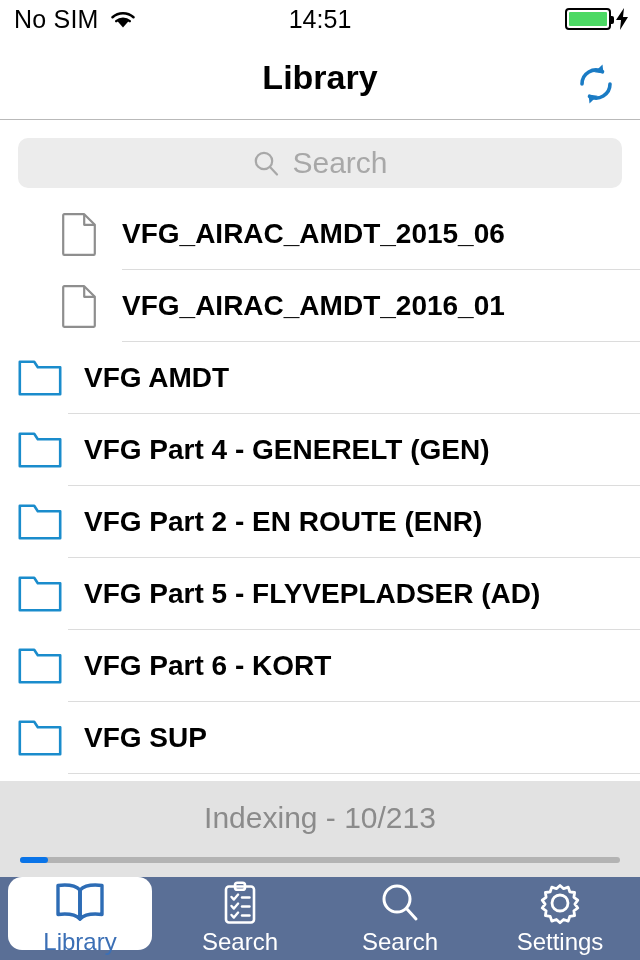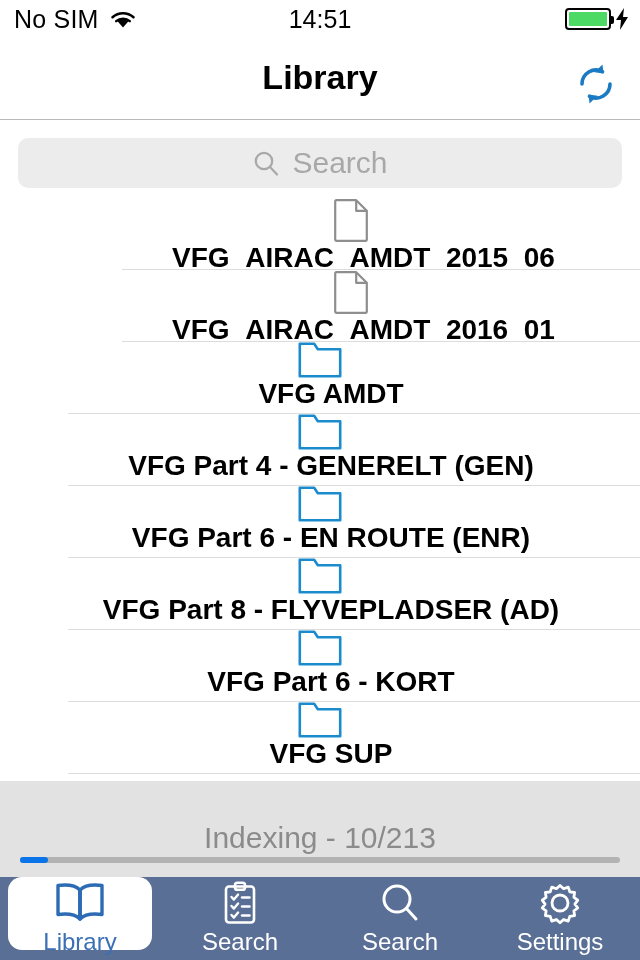--- a/index.html
+++ b/index.html
@@ -50,37 +50,37 @@
     background:#ececec; border-radius:10px;
     display:flex; align-items:center; justify-content:center; gap:12px;
     cursor:text;
   }
   .search-ph{ font-size:30px; color:#a8a8a8; }
 
   
   .list{ position:absolute; top:198px; left:0; width:640px; height:583px;
          background:#ffffff; overflow:hidden; }
   .row{ position:relative; height:72px; display:flex; align-items:center;
-        background:#fff; cursor:pointer;flex-direction:column; }
+        background:#fff; cursor:pointer; }
   .row.file{ padding-left:62px; }
-  .row.folder{ }
+  .row.folder{ padding-left:18px; }
   .row .sep{ position:absolute; bottom:0; height:1px; background:#dcdcdc; right:0; }
   .row.file .sep{ left:122px; }
   .row.folder .sep{ left:68px; }
   .row-label{ font-size:28px; font-weight:bold; color:#000; white-space:nowrap; }
   .row.file .row-label{ margin-left:25px; }
   .row.folder .row-label{ margin-left:22px; }
   .icon-doc{ width:35px; height:44px; flex:none; }
   .icon-folder{ width:44px; height:36px; flex:none; }
 
   
   .indexing{ position:absolute; top:781px; left:0; width:640px; height:96px;
              background:#e2e2e2; }
   .indexing-label{ position:absolute; left:0; width:640px; text-align:center;
-                   top:20px; font-size:30px; color:#8b8b8b;margin-top:20px; }
+                   top:20px; font-size:30px; color:#8b8b8b; }
   .progress-track{ position:absolute; left:20px; top:76px; width:600px; height:6px;
                    background:#b3b3b3; border-radius:3px; cursor:pointer; }
   .progress-fill{ height:6px; background:#0a74e8; border-radius:3px; }
 
   
   .tab-bar{ position:absolute; top:877px; left:0; width:640px; height:83px;
             background:#5a6f96; display:flex; }
   .tab{ position:relative; flex:1; display:flex; flex-direction:column;
         align-items:center; justify-content:center; gap:4px; cursor:pointer; }
   .tab .sel-bg{ position:absolute; left:8px; right:8px; top:0; bottom:10px;
@@ -165,28 +165,28 @@
         <svg class="icon-folder" viewBox="0 0 44 36">
           <path d="M1.8 34.2 v-32.4 h14.4 l3.6 5.4 h22.4 v27 z" fill="#fff" stroke="#1a8ccc" stroke-width="2.6" stroke-linejoin="round"></path>
         </svg>
         <span class="row-label">VFG Part 4 - GENERELT (GEN)</span>
         <span class="sep"></span>
       </div>
       <div class="row folder">
         <svg class="icon-folder" viewBox="0 0 44 36">
           <path d="M1.8 34.2 v-32.4 h14.4 l3.6 5.4 h22.4 v27 z" fill="#fff" stroke="#1a8ccc" stroke-width="2.6" stroke-linejoin="round"></path>
         </svg>
-        <span class="row-label">VFG Part 6 - EN ROUTE (ENR)</span>
-        <span class="sep"></span>
-      </div>
-      <div class="row folder">
-        <svg class="icon-folder" viewBox="0 0 44 36">
-          <path d="M1.8 34.2 v-32.4 h14.4 l3.6 5.4 h22.4 v27 z" fill="#fff" stroke="#1a8ccc" stroke-width="2.6" stroke-linejoin="round"></path>
-        </svg>
-        <span class="row-label">VFG Part 8 - FLYVEPLADSER (AD)</span>
+        <span class="row-label">VFG Part 2 - EN ROUTE (ENR)</span>
+        <span class="sep"></span>
+      </div>
+      <div class="row folder">
+        <svg class="icon-folder" viewBox="0 0 44 36">
+          <path d="M1.8 34.2 v-32.4 h14.4 l3.6 5.4 h22.4 v27 z" fill="#fff" stroke="#1a8ccc" stroke-width="2.6" stroke-linejoin="round"></path>
+        </svg>
+        <span class="row-label">VFG Part 5 - FLYVEPLADSER (AD)</span>
         <span class="sep"></span>
       </div>
       <div class="row folder">
         <svg class="icon-folder" viewBox="0 0 44 36">
           <path d="M1.8 34.2 v-32.4 h14.4 l3.6 5.4 h22.4 v27 z" fill="#fff" stroke="#1a8ccc" stroke-width="2.6" stroke-linejoin="round"></path>
         </svg>
         <span class="row-label">VFG Part 6 - KORT</span>
         <span class="sep"></span>
       </div>
       <div class="row folder">

